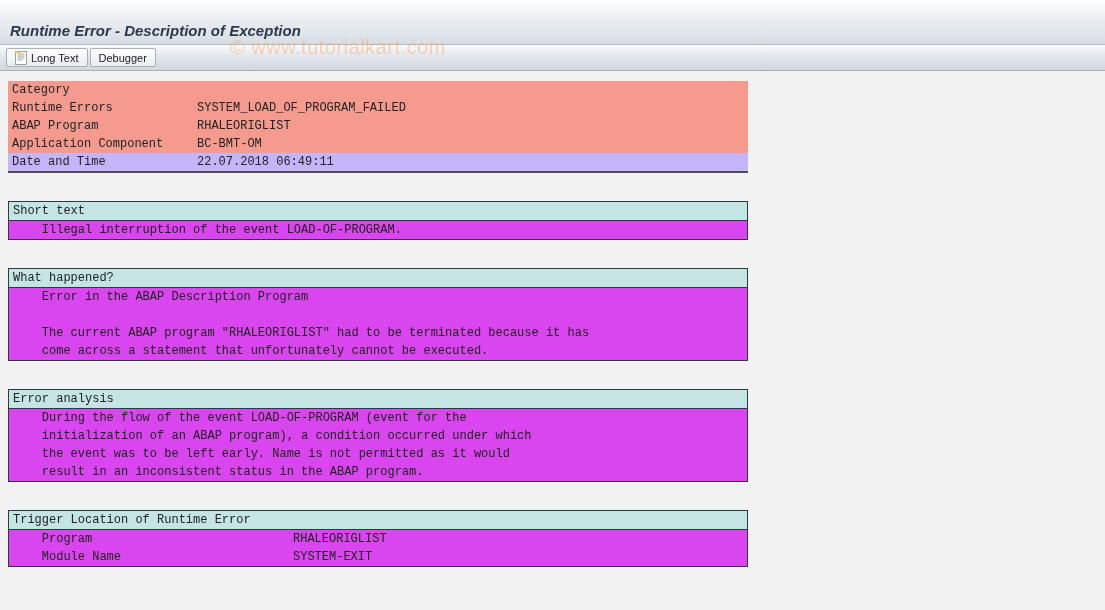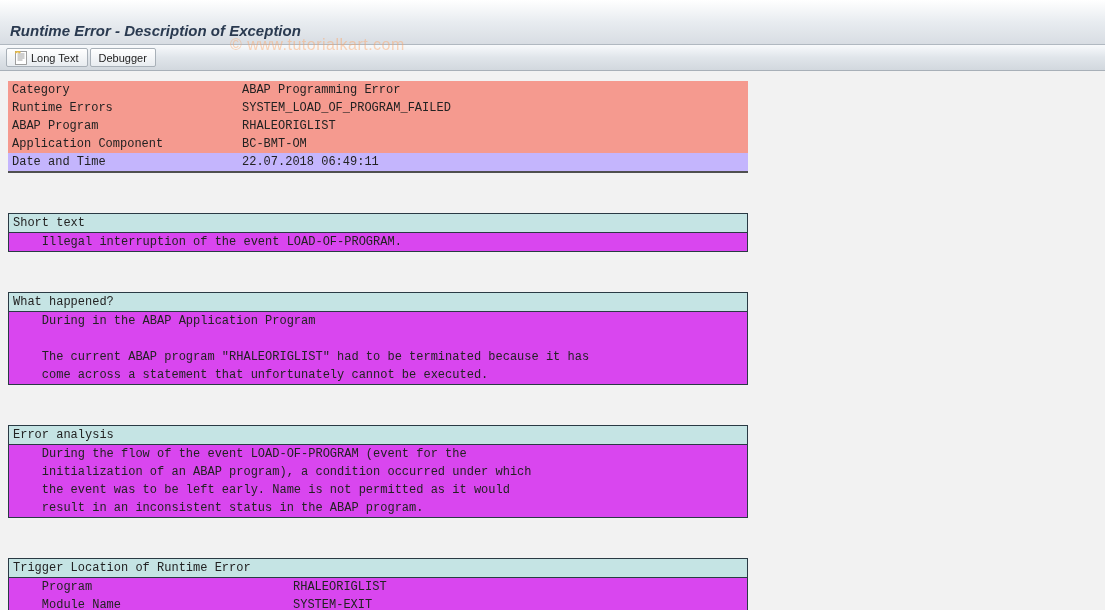--- a/index.html
+++ b/index.html
@@ -47,30 +47,28 @@
     .content {
       padding: 10px 8px;
       font-family: "Courier New", monospace;
       font-size: 12px;
       color: #222;
     }
     .block { width: 740px; }
     .header-row {
       display: flex;
       line-height: 18px;
-      gap: 45px;
     }
     .header-row.red { background: #f59a8f; }
     .header-row.gray { background: #c4b5fd; border-bottom: 2px solid #505050; }
     .header-label { width: 185px; padding-left: 4px; }
     .header-value { flex: 1; padding-left: 4px; }
     .spacer { height: 28px; }
     .section {
       border: 1px solid #2a3a44;
-      margin-top: 12px;
     }
     .section-header {
       background: #c5e4e4;
       border-bottom: 1px solid #2a3a44;
       padding: 0 4px;
       line-height: 18px;
     }
     .section-body {
       background: #d946ef;
       padding: 0 4px;
@@ -83,21 +81,21 @@
     .trigger-row {
       display: flex;
       line-height: 18px;
     }
     .trigger-label { width: 280px; white-space: pre; }
     .trigger-value { flex: 1; }
     .watermark {
       position: absolute;
       top: 36px;
       left: 230px;
-      font-size: 16px;
+      font-size: 20px;
       font-family: Arial, sans-serif;
       color: rgba(255,165,100,0.45);
       font-weight: normal;
       letter-spacing: 0.5px;
       pointer-events: none;
     }
     .doc-icon {
       display: inline-block;
       width: 12px;
       height: 14px;
@@ -131,21 +129,20 @@
   </button>
 </div>
 
 <div class="watermark">© www.tutorialkart.com</div>
 
 <div class="content">
 
   <div class="block">
     <div class="header-row red">
       <div class="header-label">Category</div>
-      <div class="header-value">ABAP Programming Error</div>
     </div>
     <div class="header-row red">
       <div class="header-label">Runtime Errors</div>
       <div class="header-value">SYSTEM_LOAD_OF_PROGRAM_FAILED</div>
     </div>
     <div class="header-row red">
       <div class="header-label">ABAP Program</div>
       <div class="header-value">RHALEORIGLIST</div>
     </div>
     <div class="header-row red">
@@ -165,21 +162,21 @@
     <div class="section-body">
       <div class="body-line">    Illegal interruption of the event LOAD-OF-PROGRAM.</div>
     </div>
   </div>
 
   <div class="spacer"></div>
 
   <div class="block section">
     <div class="section-header">What happened?</div>
     <div class="section-body">
-      <div class="body-line">    During in the ABAP Application Program</div>
+      <div class="body-line">    Error in the ABAP Description Program</div>
       <div class="body-line"></div>
       <div class="body-line">    The current ABAP program "RHALEORIGLIST" had to be terminated because it has</div>
       <div class="body-line">    come across a statement that unfortunately cannot be executed.</div>
     </div>
   </div>
 
   <div class="spacer"></div>
 
   <div class="block section">
     <div class="section-header">Error analysis</div>

